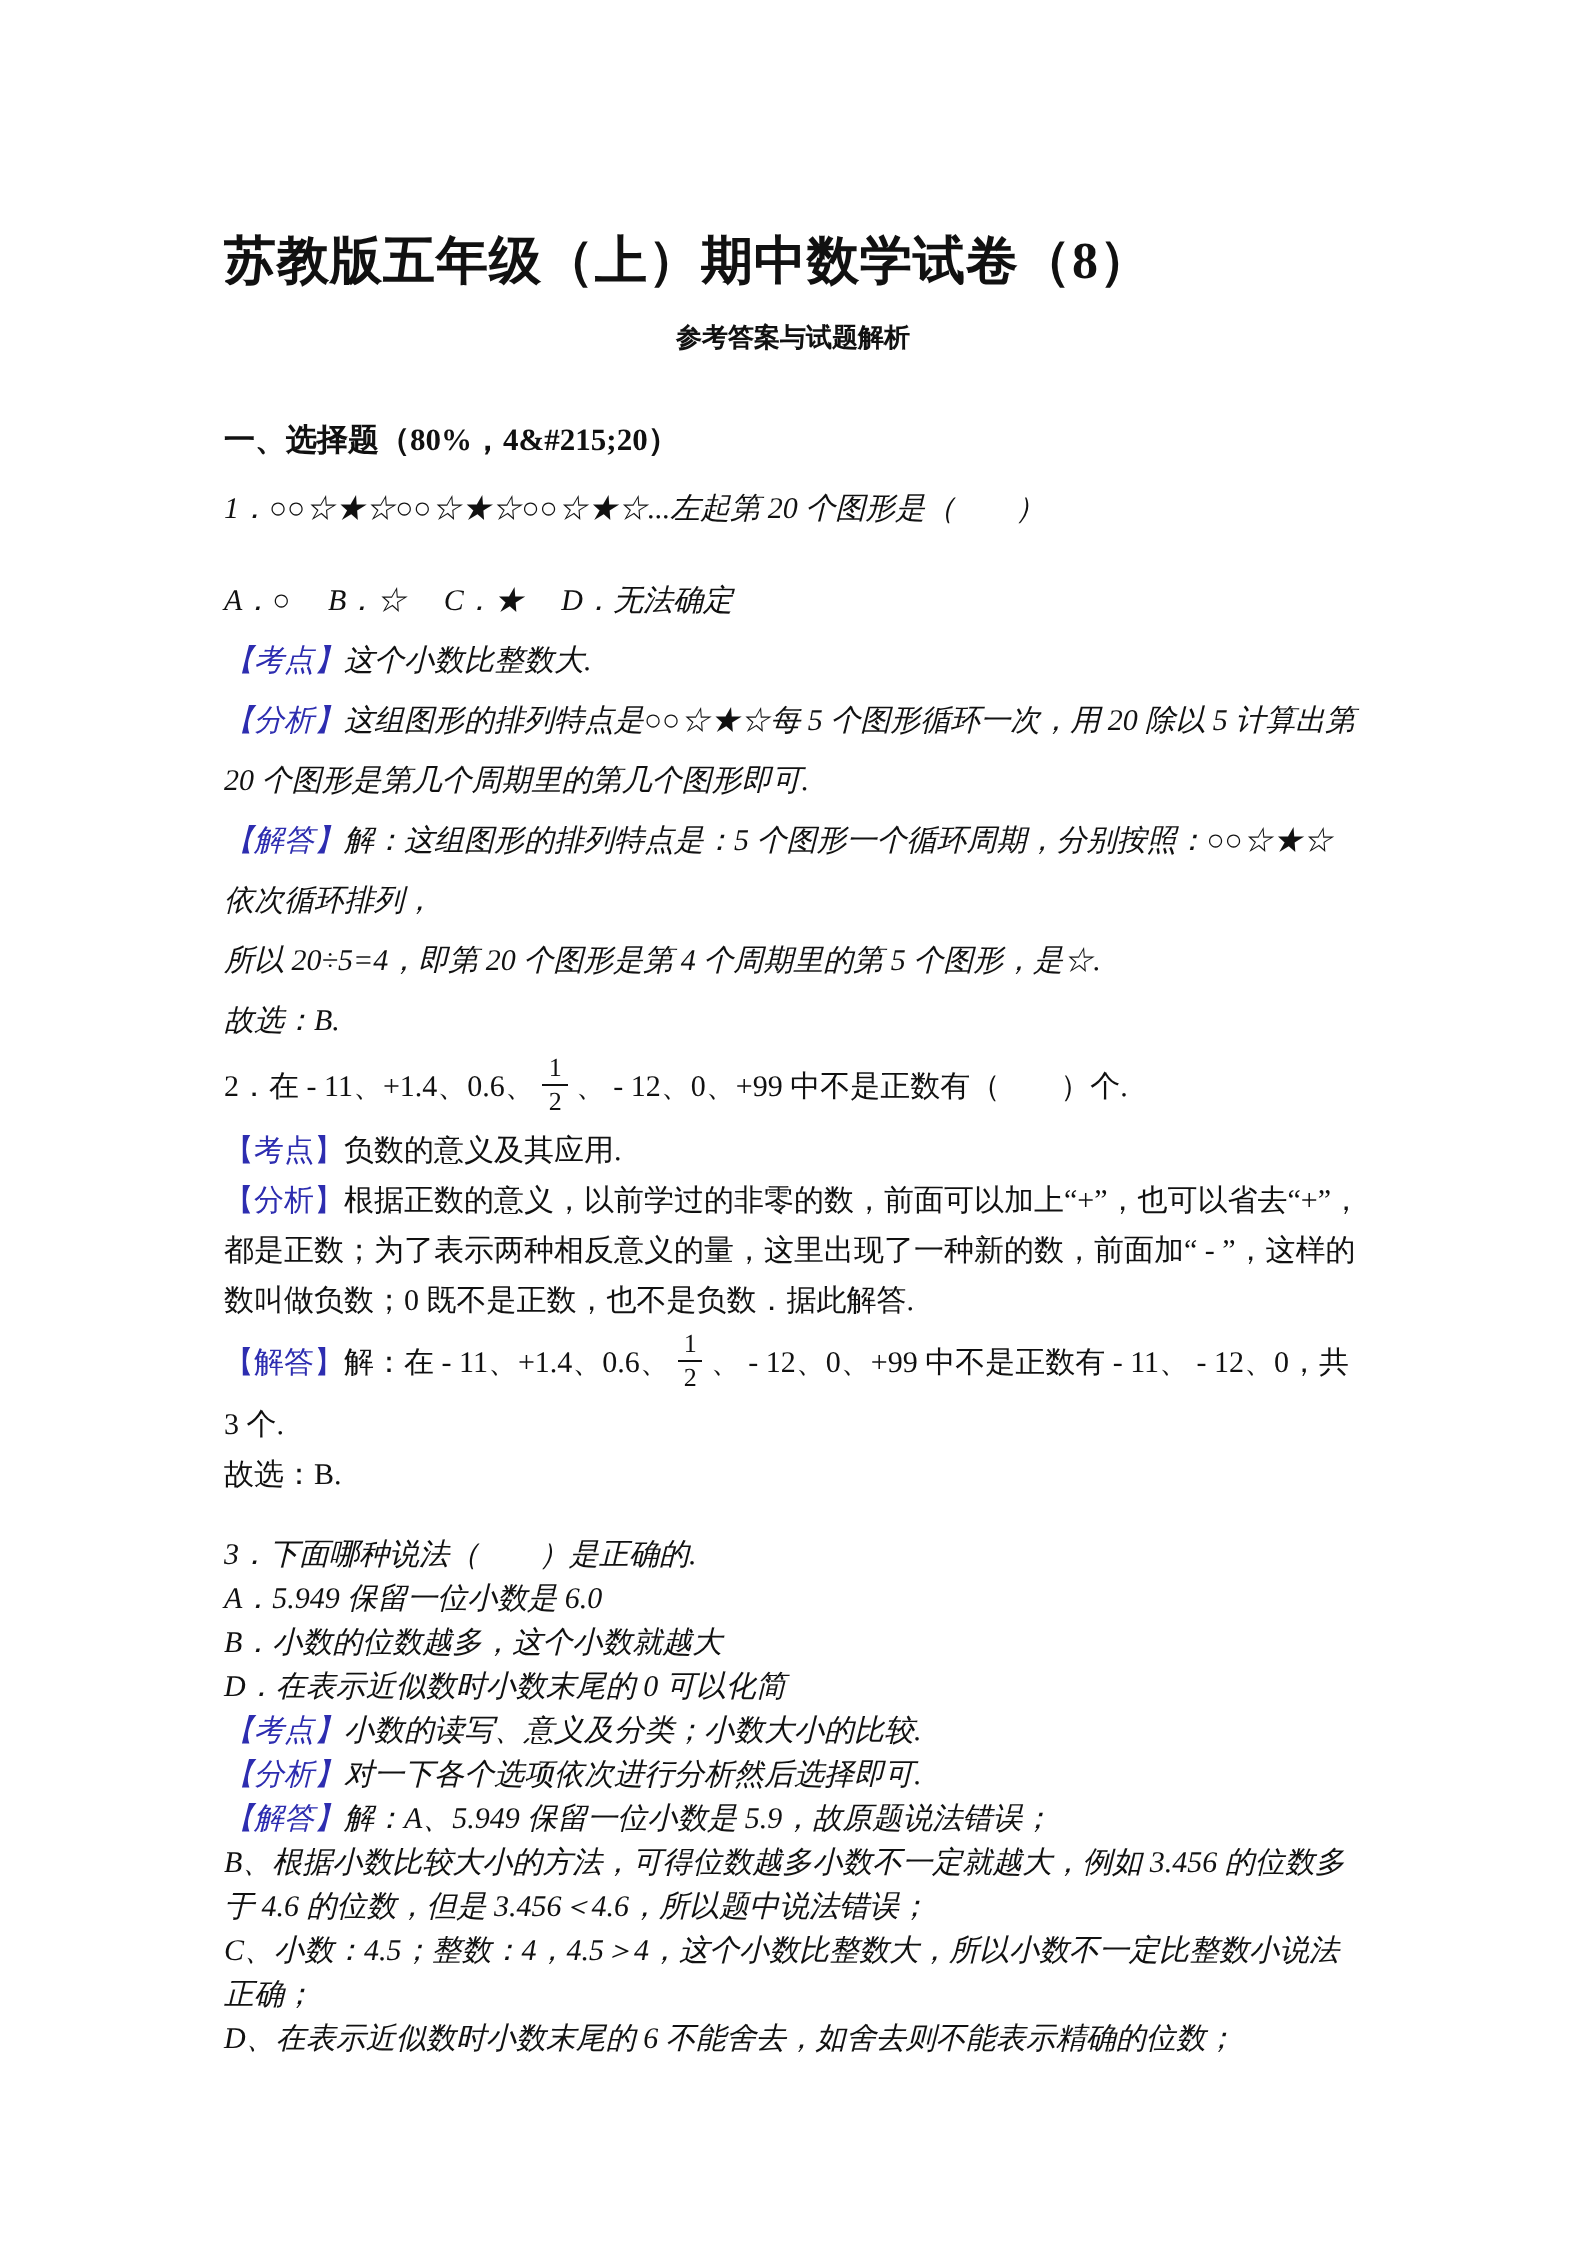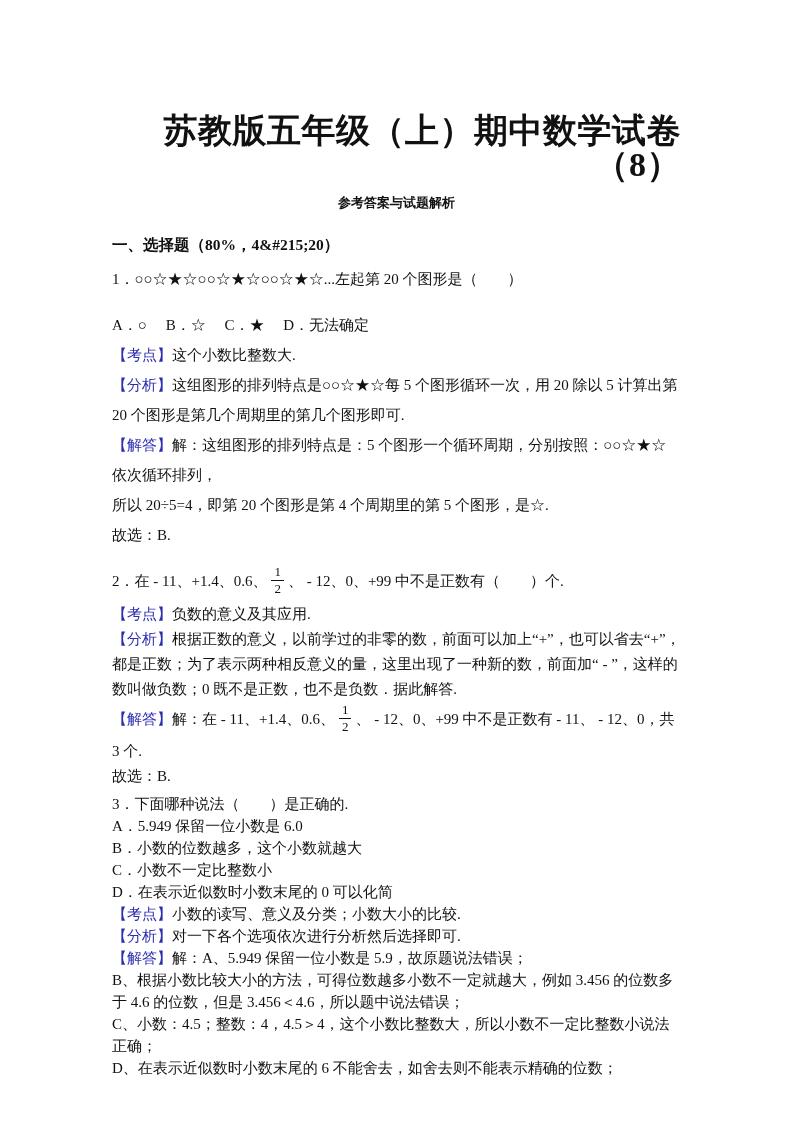--- a/index.html
+++ b/index.html
@@ -12,48 +12,48 @@
     color: var(--color-text, #111111);
     font-family: "Liberation Serif", "DejaVu Serif", serif;
     overflow: hidden;
     box-sizing: border-box;
   }
   .content {
     padding: 0 112px;
   }
   .doc-title {
     margin: 114px 0 0 0;
-    font-size: 34px;
+    font-size: 26px;
     line-height: 34px;
     font-weight: bold;
-    text-align: right;
+    text-align: left;
     letter-spacing: 0.5px;
   }
   .doc-subtitle {
     margin-top: 12px;
     font-size: 13px;
     line-height: 18px;
     font-weight: bold;
     text-align: center;
     font-family: Liberation Serif, serif;
   }
   .section-heading {
-    margin-top: 22px;
+    margin-top: 32px;
     font-size: 15.5px;
     line-height: 22px;
     font-weight: bold;
   }
   p { margin: 0; white-space: pre-wrap; }
   .qblock { font-size: 15px; }
   .q1 { margin-top: 8px; }
-  .q1 p { line-height: 30px; }
+  .q1 p { line-height: 30px; font-style: italic; }
   .q1 .options-line { margin-top: 16px; }
-  .q2 { margin-top: 14px; }
+  .q2 { }
   .q2 p { line-height: 25px; }
-  .q3 { margin-top: 4px; }
+  .q3 { margin-top: 16px; font-style: italic; }
   .q3 p { line-height: 22px; }
   .tag { color: var(--color-tag, #2d2db0); }
   .frac {
     display: inline-block;
     vertical-align: middle;
     text-align: center;
     margin: 2px 4px;
     transform: translateY(-2px);
   }
   .frac .num {
@@ -96,21 +96,20 @@
       <p><span class="tag">【考点】</span><span>负数的意义及其应用.</span></p>
       <p><span class="tag">【分析】</span><span>根据正数的意义，以前学过的非零的数，前面可以加上“+”，也可以省去“+”，都是正数；为了表示两种相反意义的量，这里出现了一种新的数，前面加“ - ”，这样的数叫做负数；0 既不是正数，也不是负数．据此解答.</span></p>
       <p><span class="tag">【解答】</span><span>解：在 - 11、+1.4、0.6、</span><span class="frac"><span class="num">1</span><span class="den">2</span></span><span>、 - 12、0、+99 中不是正数有 - 11、 - 12、0，共 3 个.</span></p>
       <p>故选：B.</p>
     </div>
 
     <div class="qblock q3">
       <p class="q-line">3．下面哪种说法（　　）是正确的.</p>
       <p>A．5.949 保留一位小数是 6.0</p>
       <p>B．小数的位数越多，这个小数就越大</p>
-      <p>C．小数不一定比整数小</p>
       <p>D．在表示近似数时小数末尾的 0 可以化简</p>
       <p><span class="tag">【考点】</span><span>小数的读写、意义及分类；小数大小的比较.</span></p>
       <p><span class="tag">【分析】</span><span>对一下各个选项依次进行分析然后选择即可.</span></p>
       <p><span class="tag">【解答】</span><span>解：A、5.949 保留一位小数是 5.9，故原题说法错误；</span></p>
       <p>B、根据小数比较大小的方法，可得位数越多小数不一定就越大，例如 3.456 的位数多于 4.6 的位数，但是 3.456＜4.6，所以题中说法错误；</p>
       <p>C、小数：4.5；整数：4，4.5＞4，这个小数比整数大，所以小数不一定比整数小说法正确；</p>
       <p>D、在表示近似数时小数末尾的 6 不能舍去，如舍去则不能表示精确的位数；</p>
     </div>
 
   </div>

